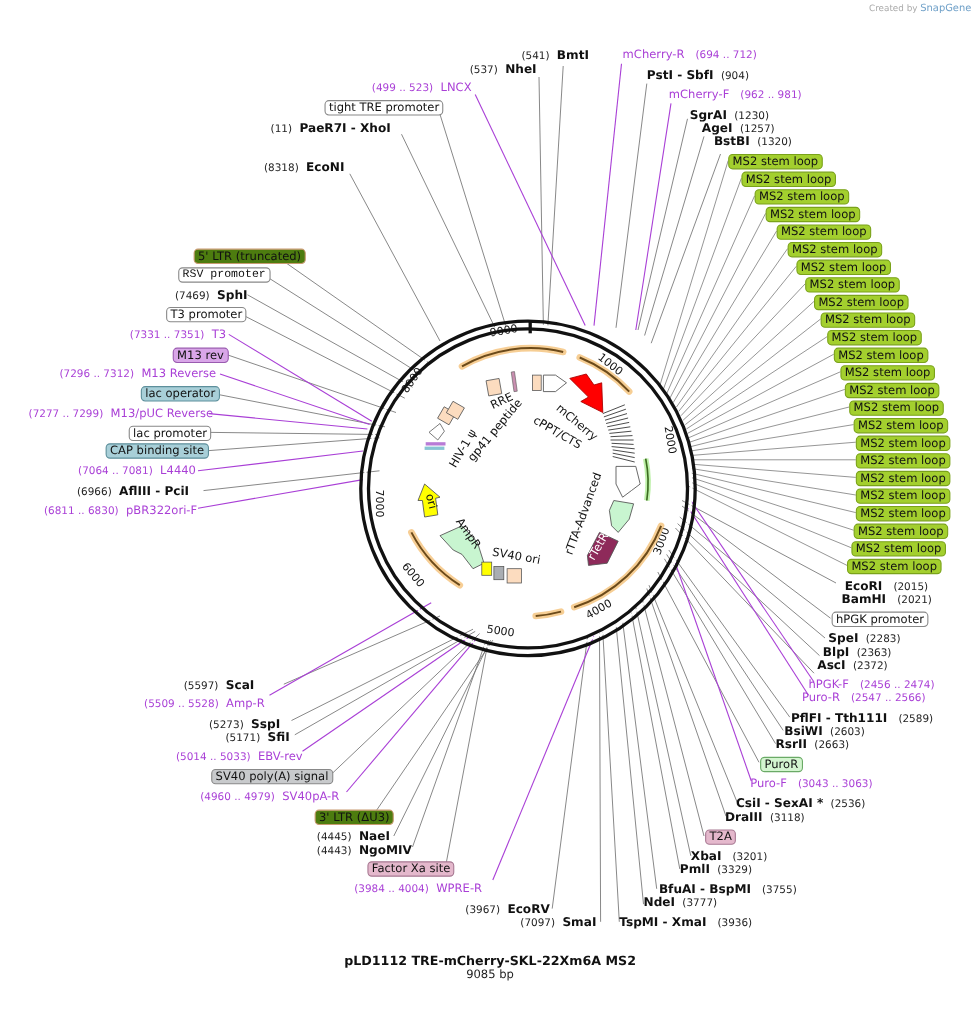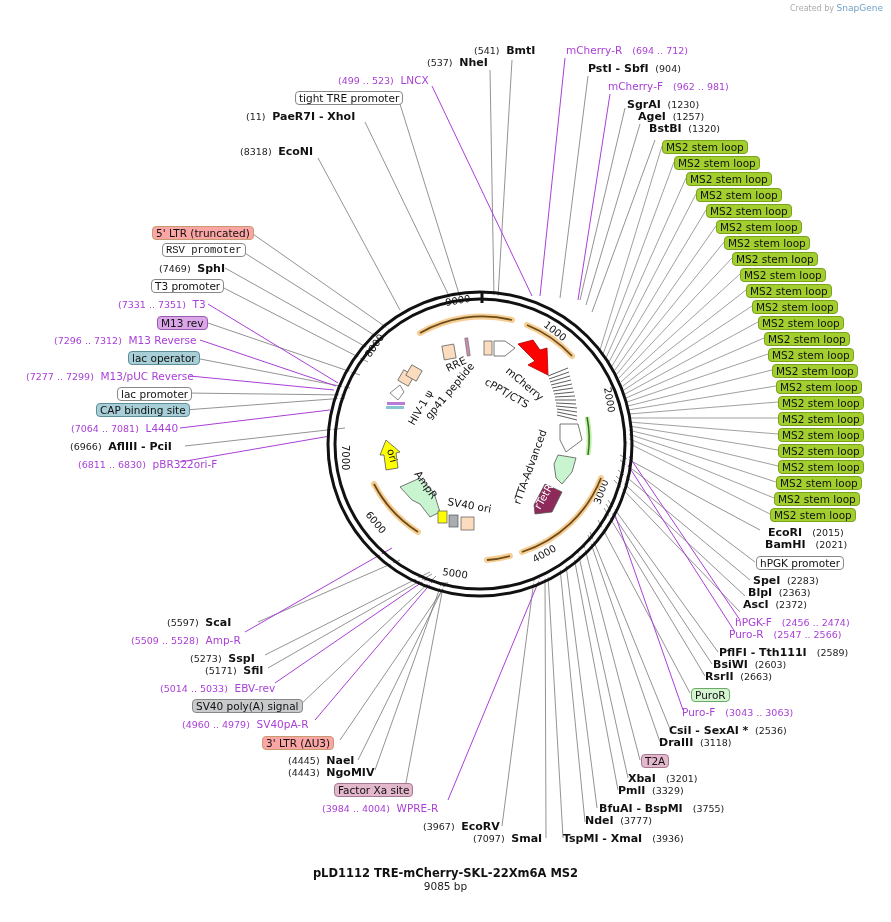--- a/index.html
+++ b/index.html
@@ -5,21 +5,21 @@
   html,body{margin:0;padding:0;background:#fff;}
   body{width:891px;height:922px;position:relative;overflow:hidden;font-family:"DejaVu Sans","Liberation Sans",sans-serif;}
   #map{position:absolute;left:0;top:0;}
   .lbl{position:absolute;font-size:10.5px;white-space:nowrap;line-height:13px;}
   .enz{font-weight:bold;color:#111;font-size:11px;}
   .pos{color:#222;font-size:9.5px;}
   .primer{color:#a93fd6;}
   .ppos{color:#a93fd6;font-size:9.5px;}
   .feat{border:1px solid #888;border-radius:4px;padding:0 3px;font-size:10.5px;line-height:12px;color:#111;background:#fff;}
   .ms2{background:#a3cf2e;border-color:#7aa21a;}
-  .orange{background:#fca5a5;border-color:#c89a70;}
+  .orange{background:#4d7c0f;border-color:#c89a70;margin-left:24px;}
   .purple{background:#d9a6e8;border-color:#9a5bb0;}
   .teal{background:#a8cfd8;border-color:#5d8f9b;}
   .grey{background:#c8cacc;border-color:#888;}
   .pink{background:#e4b8cc;border-color:#a77892;}
   .green{background:#d4f5d0;border-color:#6aaa66;}
   .white{background:#fff;}
   #credit{position:absolute;right:8px;top:3px;font-size:8px;color:#aaa;}
   #credit b{color:#6fa0c8;font-weight:normal;font-size:9px;}
   #title{position:absolute;left:0;width:891px;top:866px;text-align:center;font-weight:bold;font-size:11.5px;color:#111;}
   #subtitle{position:absolute;left:0;width:891px;top:880px;text-align:center;font-size:10.5px;color:#222;}
@@ -253,21 +253,21 @@
 <div class="lbl feat white" style="left:151px;top:279px;">T3 promoter</div>
 <div class="lbl" style="left:118px;top:298px;"><span class="ppos">(7331 .. 7351)</span>&nbsp; <span class="primer">T3</span></div>
 <div class="lbl feat purple" style="left:157px;top:316px;">M13 rev</div>
 <div class="lbl" style="left:54px;top:334px;"><span class="ppos">(7296 .. 7312)</span>&nbsp; <span class="primer">M13 Reverse</span></div>
 <div class="lbl feat teal" style="left:128px;top:351px;">lac operator</div>
 <div class="lbl" style="left:26px;top:370px;"><span class="ppos">(7277 .. 7299)</span>&nbsp; <span class="primer">M13/pUC Reverse</span></div>
 <div class="lbl feat white" style="left:117px;top:387px;">lac promoter</div>
 <div class="lbl feat teal" style="left:96px;top:403px;">CAP binding site</div>
 <div class="lbl" style="left:71px;top:422px;"><span class="ppos">(7064 .. 7081)</span>&nbsp; <span class="primer">L4440</span></div>
 <div class="lbl" style="left:70px;top:440px;"><span class="pos">(6966)</span>&nbsp; <span class="enz">AflIII - PciI</span></div>
-<div class="lbl" style="left:40px;top:458px;margin-left:38px;"><span class="ppos">(6811 .. 6830)</span>&nbsp; <span class="primer">pBR322ori-F</span></div>
+<div class="lbl" style="left:40px;top:458px;"><span class="ppos">(6811 .. 6830)</span>&nbsp; <span class="primer">pBR322ori-F</span></div>
 
 <div class="lbl" style="left:768px;top:526px;"><span class="enz">EcoRI</span>&nbsp;&nbsp; <span class="pos">(2015)</span></div>
 <div class="lbl" style="left:765px;top:538px;"><span class="enz">BamHI</span>&nbsp;&nbsp; <span class="pos">(2021)</span></div>
 <div class="lbl feat white" style="left:756px;top:556px;">hPGK promoter</div>
 <div class="lbl" style="left:753px;top:574px;"><span class="enz">SpeI</span>&nbsp; <span class="pos">(2283)</span></div>
 <div class="lbl" style="left:748px;top:586px;"><span class="enz">BlpI</span>&nbsp; <span class="pos">(2363)</span></div>
 <div class="lbl" style="left:743px;top:598px;"><span class="enz">AscI</span>&nbsp; <span class="pos">(2372)</span></div>
 <div class="lbl" style="left:735px;top:616px;"><span class="primer">hPGK-F</span>&nbsp;&nbsp; <span class="ppos">(2456 .. 2474)</span></div>
 <div class="lbl" style="left:729px;top:628px;"><span class="primer">Puro-R</span>&nbsp;&nbsp; <span class="ppos">(2547 .. 2566)</span></div>
 <div class="lbl" style="left:719px;top:646px;"><span class="enz">PflFI - Tth111I</span>&nbsp;&nbsp; <span class="pos">(2589)</span></div>

